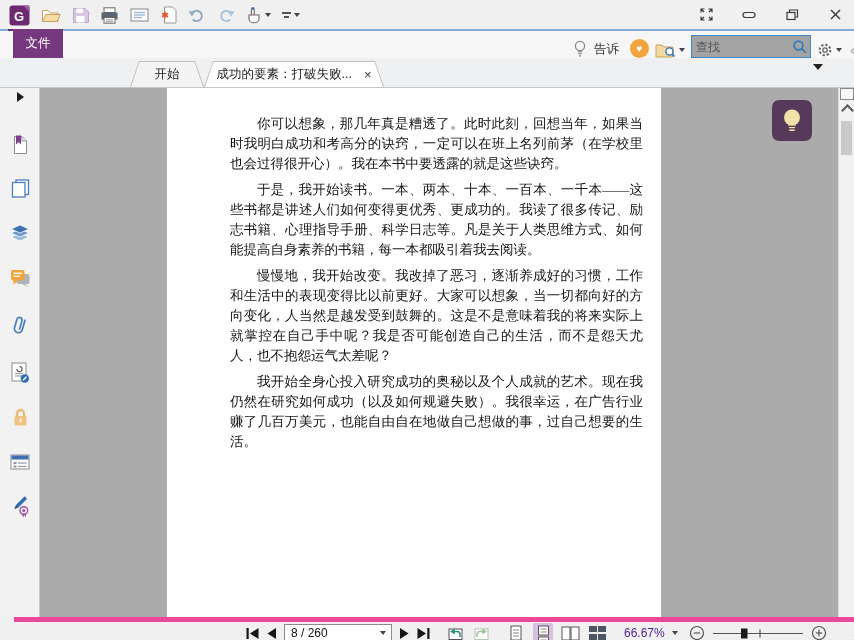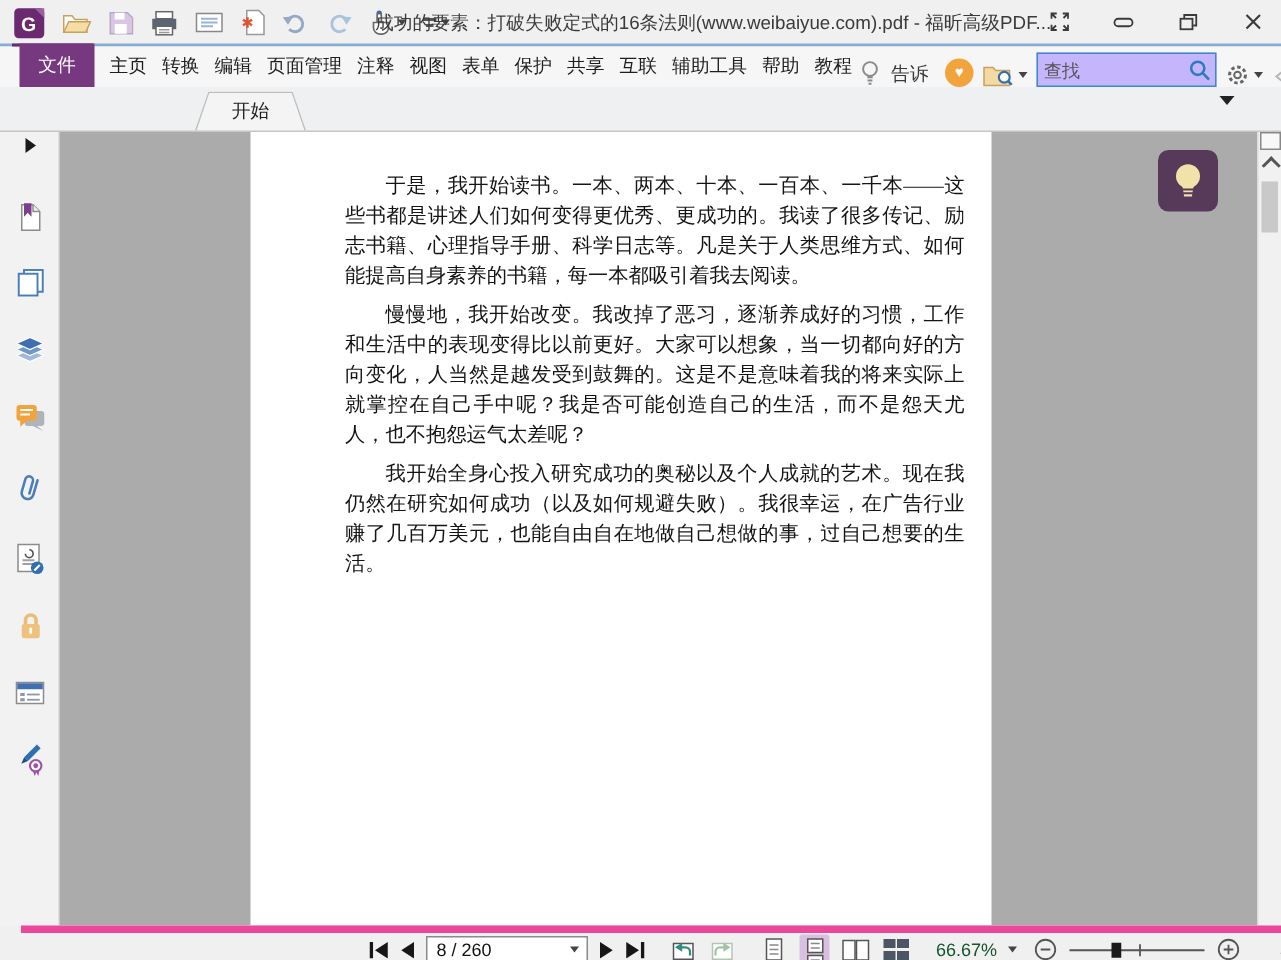--- a/index.html
+++ b/index.html
@@ -25,21 +25,21 @@
   
   .menubar{position:absolute;left:0;top:31px;width:854px;height:27px;background:#f7f6f6;padding-left:32px;}
   .file-btn{position:absolute;left:13px;top:-2px;width:50px;height:29px;background:#76387e;color:#fff;
             font-size:12.5px;display:flex;align-items:center;justify-content:center;z-index:4;}
   .menu-items{position:absolute;left:68px;top:0;height:27px;display:flex;align-items:center;}
   .menu-item{padding:0 5px;font-size:12.5px;color:#1e1e1e;white-space:nowrap;}
   .menu-right{position:absolute;right:2px;top:0;height:27px;display:flex;align-items:flex-end;gap:6px;}
   .tellme{font-size:12.5px;color:#3a3a3a;width:30px;overflow:hidden;white-space:nowrap;}
   .heart-badge{width:19px;height:19px;border-radius:50%;background:#f2a43c;color:#fff;font-size:10px;
                display:flex;align-items:center;justify-content:center;line-height:1;}
-  .search-box{width:118px;height:21px;background:#c4b5fd;border:1px solid #3e8ac8;display:flex;align-items:center;}
+  .search-box{width:118px;height:21px;background:#a3a3a3;border:1px solid #3e8ac8;display:flex;align-items:center;}
   .search-box input{border:none;outline:none;background:transparent;flex:1;min-width:0;font-size:12px;
                     padding:0 4px;color:#333;font-family:"Liberation Sans",sans-serif;}
   .search-box input::placeholder{color:#555;opacity:1;}
   .expand-btn{width:16px;height:22px;background:#cfe4f5;border:1px solid #7aade0;display:flex;
               align-items:center;justify-content:center;}
   .tri-right{width:0;height:0;border-top:4.5px solid transparent;border-bottom:4.5px solid transparent;border-left:6px solid #111;}
   
   .tabbar{position:absolute;left:0;top:58px;width:854px;height:30px;background:#eef0f1;border-bottom:1px solid #c6c6c6;box-sizing:border-box;}
   .tab{position:absolute;top:3px;height:26px;}
   .tab-edge{position:absolute;inset:0;clip-path:polygon(9px 0,calc(100% - 9px) 0,100% 100%,0 100%);background:#bdbdbd;}
@@ -68,21 +68,21 @@
   .sb-thumb{position:absolute;left:2px;top:33px;width:11px;height:34px;background:#c9c9c9;}
   
   .statusbar{position:absolute;left:0;top:617px;width:854px;height:23px;background:#f0f0f0;border-top:5px solid #ec4899;box-sizing:border-box;margin-left:14px;}
   .sb-row{position:absolute;left:231px;top:0;height:22px;display:flex;align-items:center;gap:7px;}
   .page-input{width:100px;height:17px;background:#fff;border:1px solid #8a8a8a;display:flex;align-items:center;
               font-size:12px;color:#111;padding-left:6px;justify-content:space-between;}
   .page-input .cdown{margin-right:5px;}
   .grp{margin-left:9px;}
   .layout-wrap{width:20px;height:20px;display:flex;align-items:center;justify-content:center;border-radius:2px;}
   .layout-wrap.active{background:#d9bfe0;}
-  .zoom-val{font-size:12px;color:#14532d;margin-left:10px;white-space:nowrap;}
+  .zoom-val{font-size:12px;color:#4c1d95;margin-left:10px;white-space:nowrap;}
   .grip{position:absolute;right:3px;bottom:3px;}
 </style>
 </head>
 <body>
 
 <div class="titlebar">
   <div class="qat">
     <span class="ico">
       <svg width="21" height="21" viewBox="0 0 21 21">
         <rect x="0.5" y="0.5" width="20" height="20" rx="3" fill="#6b2a70"></rect>
@@ -151,21 +151,20 @@
       <span class="cdown sm"></span>
     </span>
     <span class="ico" style="gap:3px;">
       <span class="custom-bars">
           <i></i>
           <i></i>
         </span>
       <span class="cdown sm"></span>
     </span>
   </div>
-  <div class="title-text">成功的要素：打破失败定式的16条法则(www.weibaiyue.com).pdf - 福昕高级PDF...</div>
   <div class="wincontrols">
     <span class="winbtn">
       <svg width="13" height="13" viewBox="0 0 13 13" stroke="#3a3a3a" stroke-width="1.2" fill="none">
         <path d="M1 4.5 V1 h3.5 M1 1 l3 3"></path>
         <path d="M8.5 1 H12 v3.5 M12 1 l-3 3"></path>
         <path d="M12 8.5 V12 h-3.5 M12 12 l-3 -3"></path>
         <path d="M4.5 12 H1 v-3.5 M1 12 l3 -3"></path>
       </svg>
     </span>
     <span class="winbtn">
@@ -185,35 +184,20 @@
           <line x1="10" y1="1" x2="1" y2="10"></line>
         </svg>
     </span>
   </div>
 </div>
 <div class="titlebar-line"></div>
 <div class="logo-underline"></div>
 
 <div class="menubar">
   <div class="file-btn">文件</div>
-  <div class="menu-items">
-    <span class="menu-item">主页</span>
-    <span class="menu-item">转换</span>
-    <span class="menu-item">编辑</span>
-    <span class="menu-item">页面管理</span>
-    <span class="menu-item">注释</span>
-    <span class="menu-item">视图</span>
-    <span class="menu-item">表单</span>
-    <span class="menu-item">保护</span>
-    <span class="menu-item">共享</span>
-    <span class="menu-item">互联</span>
-    <span class="menu-item">辅助工具</span>
-    <span class="menu-item">帮助</span>
-    <span class="menu-item">教程</span>
-  </div>
   <div class="menu-right">
     <span class="ico">
       <svg width="16" height="18" viewBox="0 0 16 18" fill="none" stroke="#8a8a8a" stroke-width="1.3">
         <circle cx="8" cy="6" r="4.6"></circle>
         <path d="M6.2 11.5 h3.6 M6.4 13.7 h3.2 M7 15.8 h2"></path>
       </svg>
     </span>
     <span class="tellme">告诉</span>
     <span class="heart-badge">
         <span>♥</span>
@@ -254,20 +238,28 @@
 </div>
 
 <div class="tabbar">
   <div class="tab" style="left:130px;width:74px;">
     <span class="tab-edge"></span>
       <span class="tab-fill"></span>
     <span class="tab-label">
         <span>开始</span>
       </span>
   </div>
+  <div class="tab active" style="left:204px;width:180px;">
+    <span class="tab-edge"></span>
+      <span class="tab-fill"></span>
+    <span class="tab-label">
+      <span>成功的要素：打破失败...</span>
+      <span class="tab-close">×</span>
+    </span>
+  </div>
   <span class="tab-list-caret"><span class="cdown"></span></span>
 </div>
 
 <div class="main">
 
   <div class="sidebar">
     <span class="sb-ico" style="top:4px;">
       <span style="width:0;height:0;border-top:5px solid transparent;border-bottom:5px solid transparent;border-left:7px solid #1a1a1a;"></span>
     </span>
     <span class="sb-ico" style="top:47px;">
@@ -341,20 +333,21 @@
         <circle cx="13.8" cy="14.5" r="3.8" fill="#fff" stroke="#a050a8" stroke-width="1.4"></circle>
         <circle cx="13.8" cy="14.5" r="1.6" fill="#a050a8"></circle>
         <polygon points="11.8,17.6 13.2,21.4 14.2,18.8 15.6,21.4 16.2,17.6" fill="#a050a8"></polygon>
       </svg>
     </span>
   </div>
 
   <div class="docarea">
     <div class="page">
       <div class="page-text">
+        <p>你可以想象，那几年真是糟透了。此时此刻，回想当年，如果当时我明白成功和考高分的诀窍，一定可以在班上名列前茅（在学校里也会过得很开心）。我在本书中要透露的就是这些诀窍。</p>
         <p>于是，我开始读书。一本、两本、十本、一百本、一千本——这些书都是讲述人们如何变得更优秀、更成功的。我读了很多传记、励志书籍、心理指导手册、科学日志等。凡是关于人类思维方式、如何能提高自身素养的书籍，每一本都吸引着我去阅读。</p>
         <p>慢慢地，我开始改变。我改掉了恶习，逐渐养成好的习惯，工作和生活中的表现变得比以前更好。大家可以想象，当一切都向好的方向变化，人当然是越发受到鼓舞的。这是不是意味着我的将来实际上就掌控在自己手中呢？我是否可能创造自己的生活，而不是怨天尤人，也不抱怨运气太差呢？</p>
         <p>我开始全身心投入研究成功的奥秘以及个人成就的艺术。现在我仍然在研究如何成功（以及如何规避失败）。我很幸运，在广告行业赚了几百万美元，也能自由自在地做自己想做的事，过自己想要的生活。</p>
 
       </div>
     </div>
     <div class="bulb-btn">
       <svg width="22" height="26" viewBox="0 0 22 26">
         <circle cx="11" cy="9.5" r="8" fill="#f1e2a9"></circle>
         <path d="M7.3 16 h7.4 l-1.1 7 h-5.2 Z" fill="#f1e2a9"></path>

